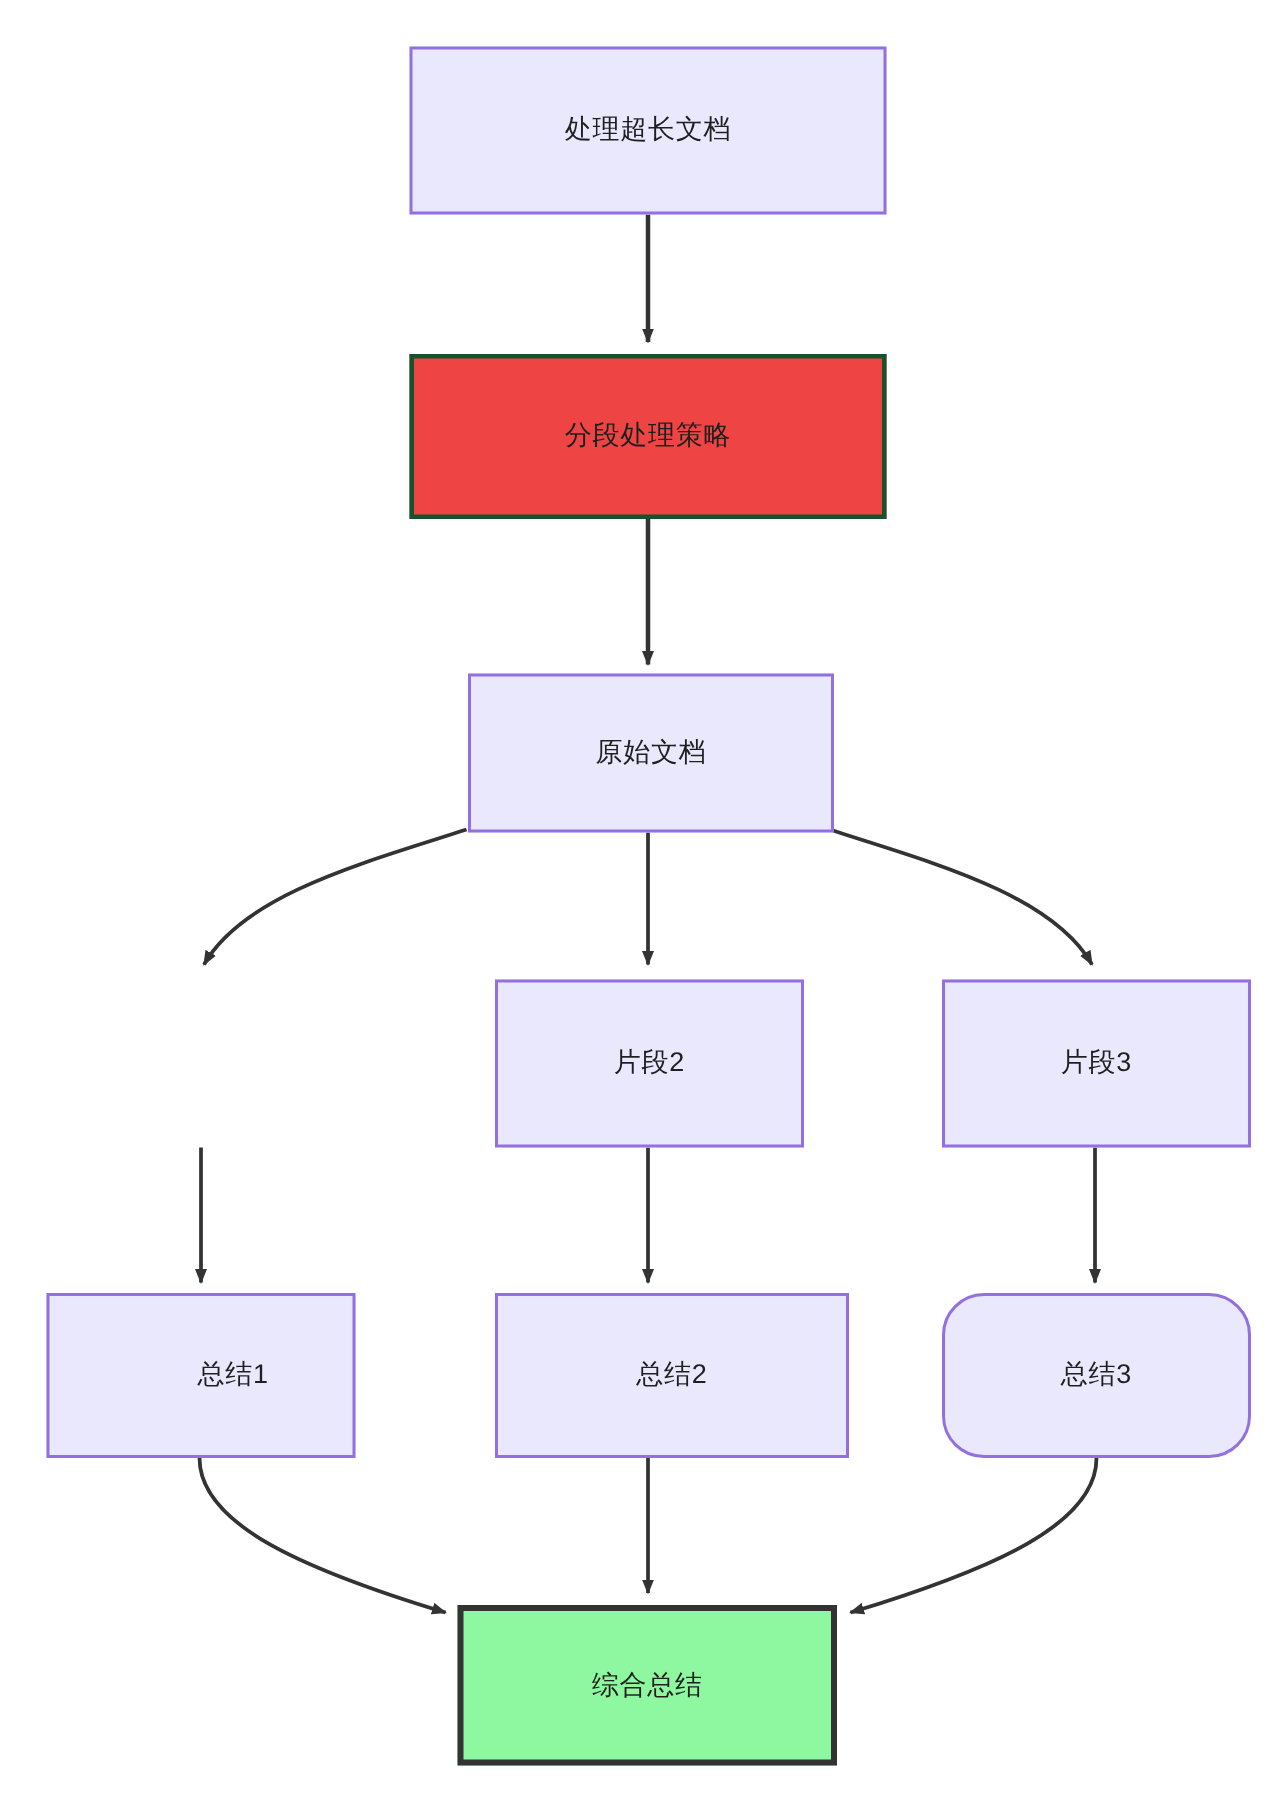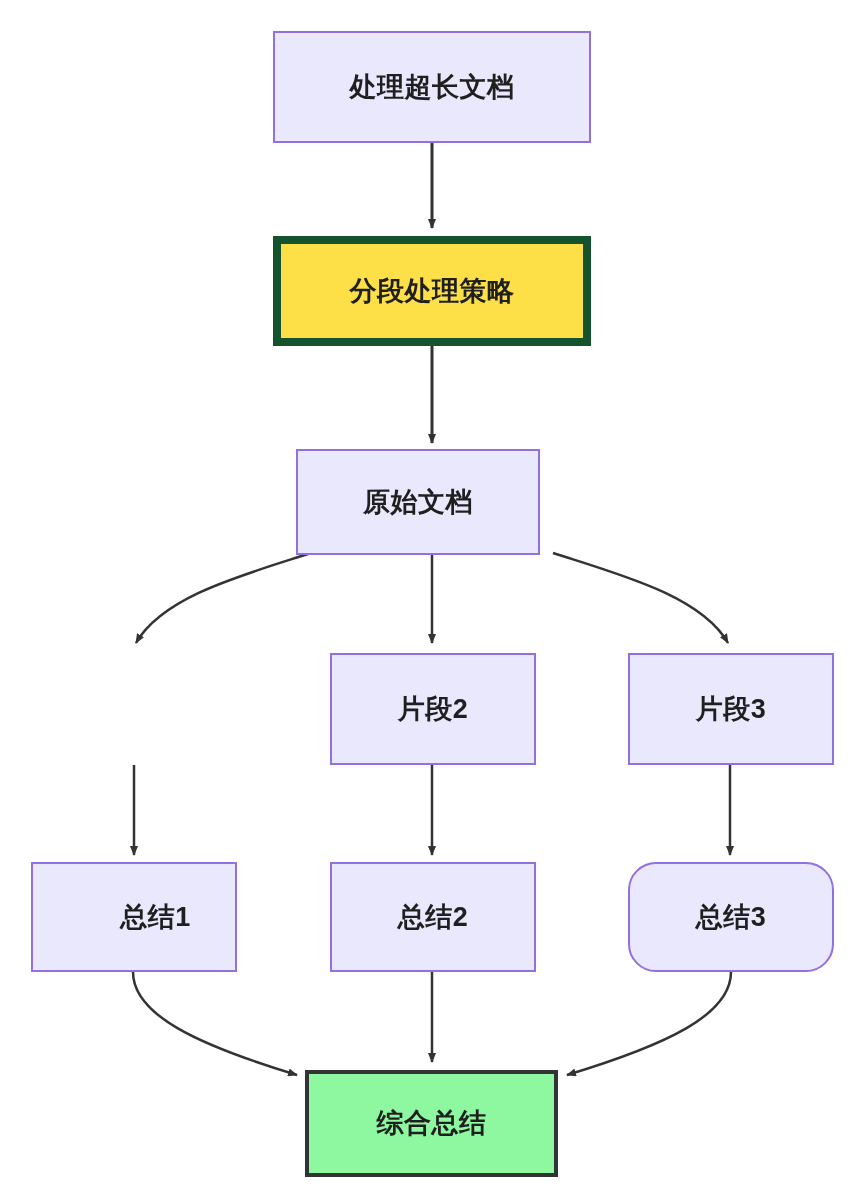--- a/index.html
+++ b/index.html
@@ -27,35 +27,34 @@
     display: flex;
     align-items: center;
     justify-content: center;
     text-align: center;
   }
   .node-default {
     background: #eae8fd;
     border: 2px solid #9370e0;
   }
   .node-strategy {
-    background: #fde047;
-    border: 8px solid #14532d;
+    background: #ef4444;
+    border: 3px solid #14532d;
   }
   .node-final {
     background: #8ef8a0;
     border: 4px solid #333333;
   }
   .node-label {
-    font-size: 27px;
+    font-size: 18px;
     color: #1f1f1f;
     line-height: 1.2;
     letter-spacing: 0.5px;
     white-space: nowrap;
     user-select: none;
-    font-weight: bold;
   }
   .edge-layer {
     position: absolute;
     top: 0;
     left: 0;
     width: 852px;
     height: 1196px;
     pointer-events: none;
   }
 </style>
@@ -95,38 +94,38 @@
   </svg>
 
   <div class="node-box node-default" style="left:273px; top:31px; width:318px; height:112px;">
     <span class="node-label">处理超长文档</span>
   </div>
 
   <div class="node-box node-strategy" style="left:273px; top:236px; width:318px; height:110px;">
     <span class="node-label">分段处理策略</span>
   </div>
 
-  <div class="node-box node-default" style="left:296px; top:449px; width:244px; height:106px;">
+  <div class="node-box node-default" style="left:312px; top:449px; width:244px; height:106px;">
     <span class="node-label">原始文档</span>
   </div>
 
 
   <div class="node-box node-default" style="left:330px; top:653px; width:206px; height:112px;">
     <span class="node-label">片段2</span>
   </div>
 
   <div class="node-box node-default" style="left:628px; top:653px; width:206px; height:112px;">
     <span class="node-label">片段3</span>
   </div>
 
   <div class="node-box node-default" style="left:31px; top:862px; width:206px; height:110px;padding-left:43px;">
     <span class="node-label">总结1</span>
   </div>
 
-  <div class="node-box node-default" style="left:330px; top:862px; width:206px; height:110px;">
+  <div class="node-box node-default" style="left:330px; top:862px; width:236px; height:110px;">
     <span class="node-label">总结2</span>
   </div>
 
   <div class="node-box node-default" style="left:628px; top:862px; width:206px; height:110px;border-radius:28px;">
     <span class="node-label">总结3</span>
   </div>
 
   <div class="node-box node-final" style="left:305px; top:1070px; width:253px; height:107px;text-align:right;">
     <span class="node-label">综合总结</span>
   </div>

